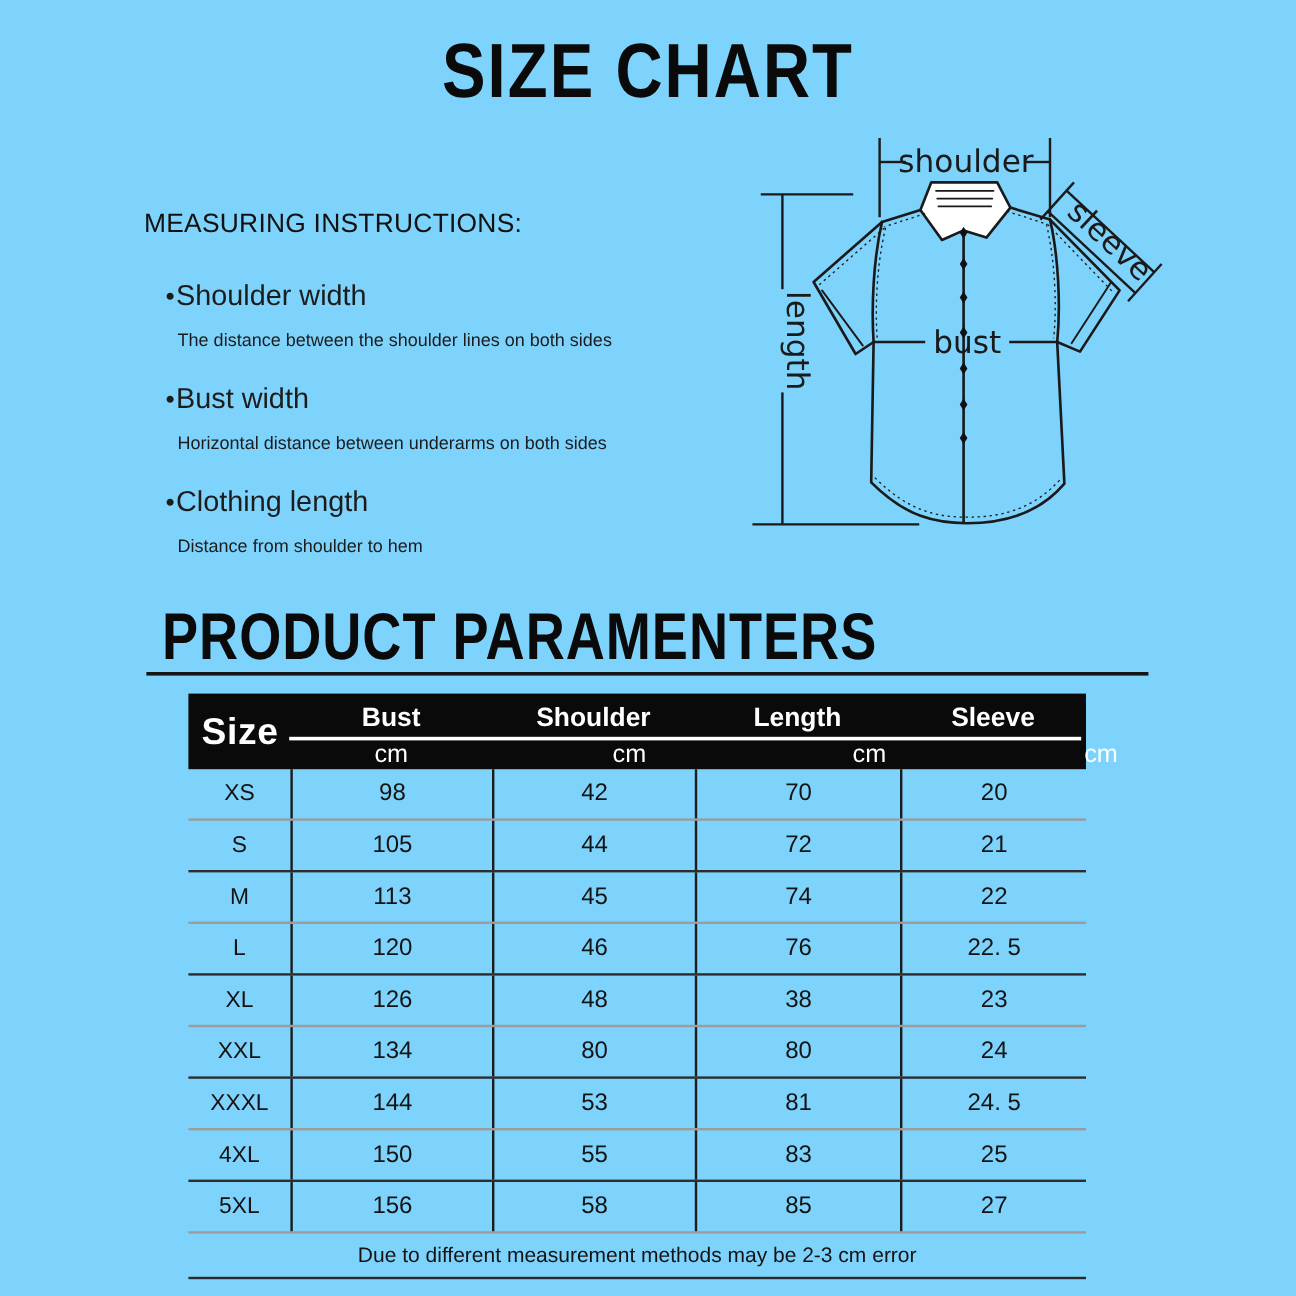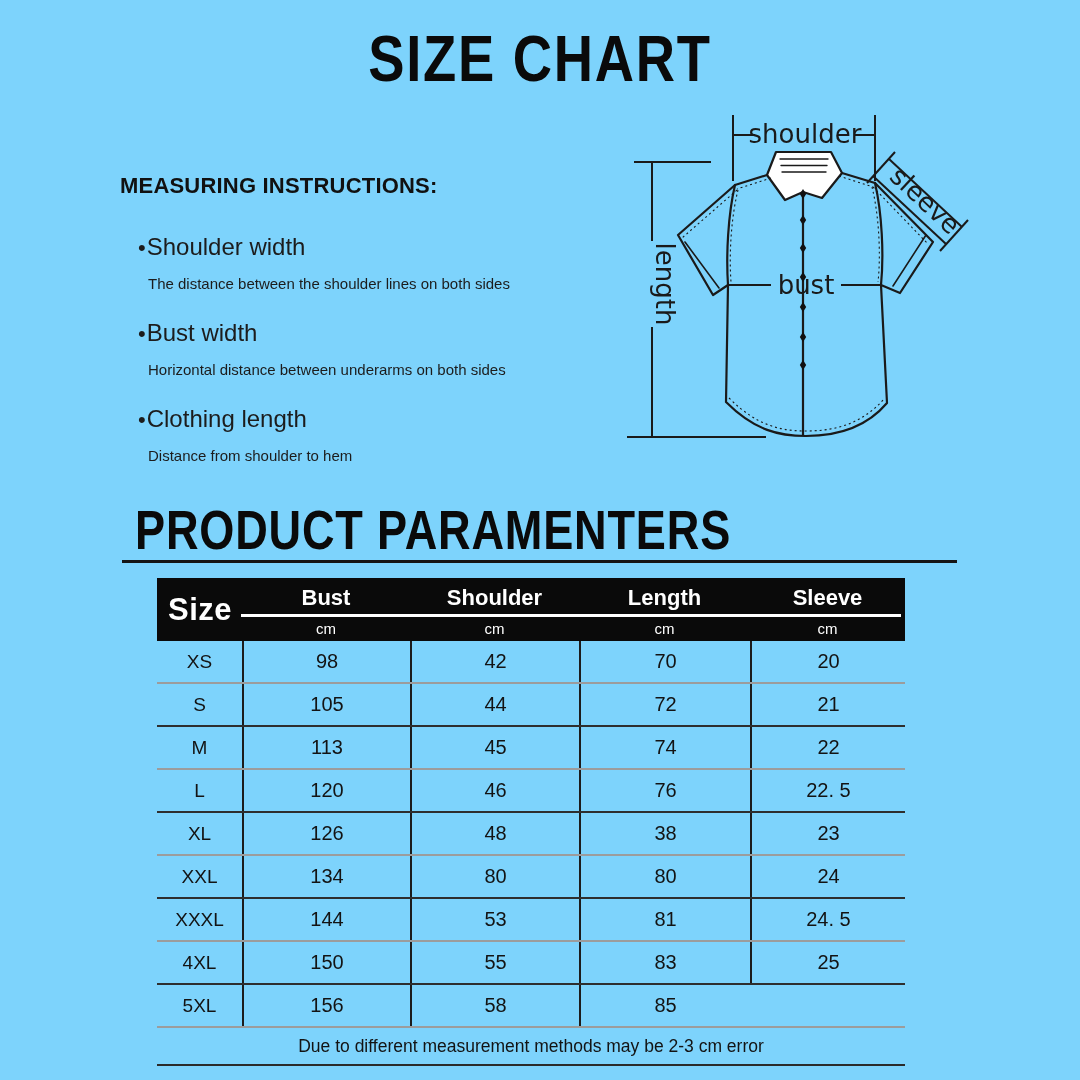--- a/index.html
+++ b/index.html
@@ -17,21 +17,21 @@
     font-family:"Liberation Sans",sans-serif;overflow:hidden;
   }
   
   .page-title{
     position:absolute;top:22px;left:0;width:100%;text-align:center;
     font-size:64px;font-weight:800;letter-spacing:2px;color:#0a0a0a;
     transform:scaleX(0.85);transform-origin:center;white-space:nowrap;
   }
   
   .instructions{position:absolute;left:120px;top:173px;width:490px;height:300px;}
-  .mi-heading{position:absolute;left:0;top:0;font-size:22px;font-weight:700;letter-spacing:.2px;}
+  .mi-heading{position:absolute;left:0;top:0;font-size:22px;font-weight:400;letter-spacing:.2px;}
   .mi-item{position:absolute;left:18px;width:460px;}
   .mi-item.i0{top:60px;} .mi-item.i1{top:146px;} .mi-item.i2{top:232px;}
   .mi-term{font-size:24px;color:#1c1c1c;white-space:nowrap;}
   .mi-bullet{font-size:22px;margin-right:1px;}
   .mi-desc{font-size:15px;color:#1c1c1c;margin:14px 0 0 10px;white-space:nowrap;}
   
   .diagram{position:absolute;left:610px;top:95px;width:470px;height:365px;}
   .diagram svg text{font-family:"DejaVu Sans","Liberation Sans",sans-serif;}
   
   .section-heading{
@@ -42,21 +42,21 @@
   .heading-rule{position:absolute;left:122px;top:560px;width:835px;height:3px;background:#151515;}
   
   .size-table{position:absolute;left:157px;top:578px;width:748px;}
   .thead{position:relative;height:63px;background:var(--table-header-bg);color:var(--table-header-text);}
   .corner-header{position:absolute;left:11px;top:14px;font-size:31px;font-weight:700;letter-spacing:.5px;}
   .col-row,.unit-row{
     position:absolute;left:85px;width:663px;display:grid;
     grid-template-columns:168px 169px 171px 155px;align-items:center;text-align:center;
   }
   .col-row{top:4px;height:32px;font-size:22px;font-weight:700;}
-  .unit-row{top:39px;height:22px;font-size:15px;font-weight:400;}
+  .unit-row{top:39px;height:22px;font-size:21px;font-weight:400;gap:30px;}
   .header-rule{position:absolute;left:84px;top:36px;width:660px;height:3px;background:#ffffff;}
   .tbody{width:748px;}
   .trow{
     display:grid;grid-template-columns:85px 168px 169px 171px 155px;
     height:43px;border-bottom:2px solid var(--row-divider-light);
   }
   .trow:nth-child(even){border-bottom-color:var(--row-divider-dark);}
   .cell{display:flex;align-items:center;justify-content:center;font-size:20px;color:#131313;}
   .cell + .cell{border-left:2px solid #1c1c1c;}
   .size-cell{font-size:19px;}
@@ -242,20 +242,21 @@
           <div class="cell">150</div>
           <div class="cell">55</div>
           <div class="cell">83</div>
           <div class="cell">25</div>
         </div>
         <div class="trow">
           <div class="cell size-cell">5XL</div>
           <div class="cell">156</div>
           <div class="cell">58</div>
           <div class="cell">85</div>
+          <div class="cell">27</div>
         </div>
       </div>
   </div>
 
   <div class="footer-note">Due to different measurement methods may be 2-3 cm error</div>
   <div class="bottom-rule"></div>
 
 </div>
 
 </body></html>

